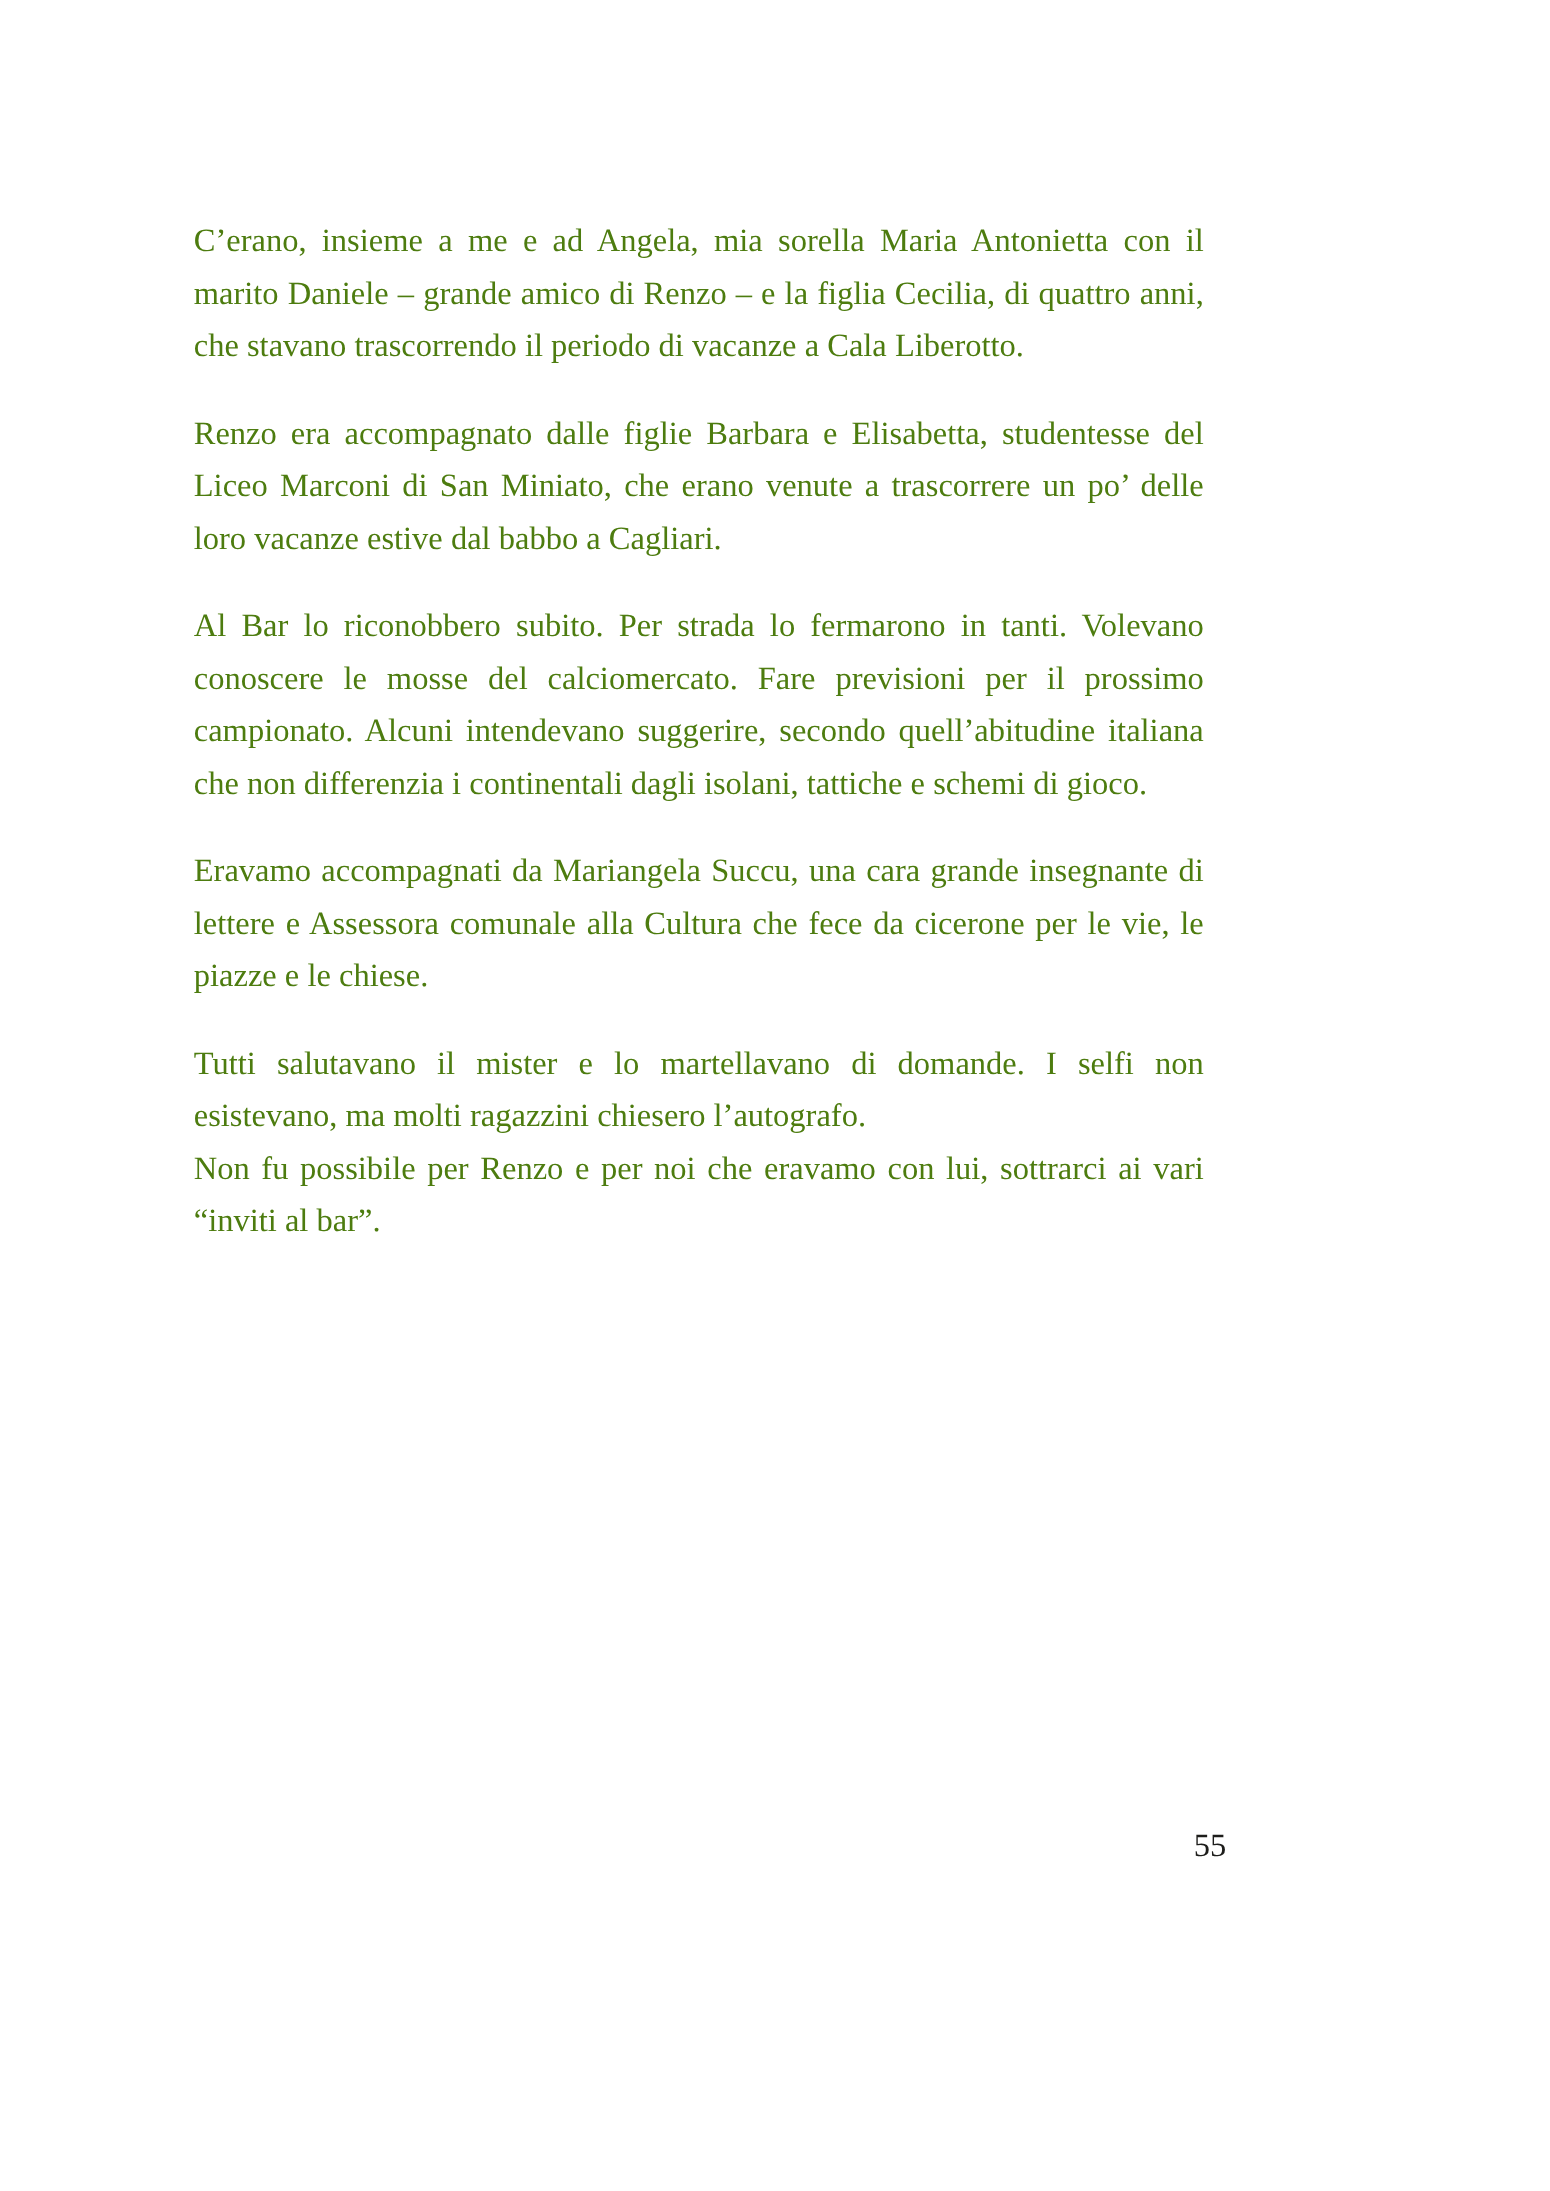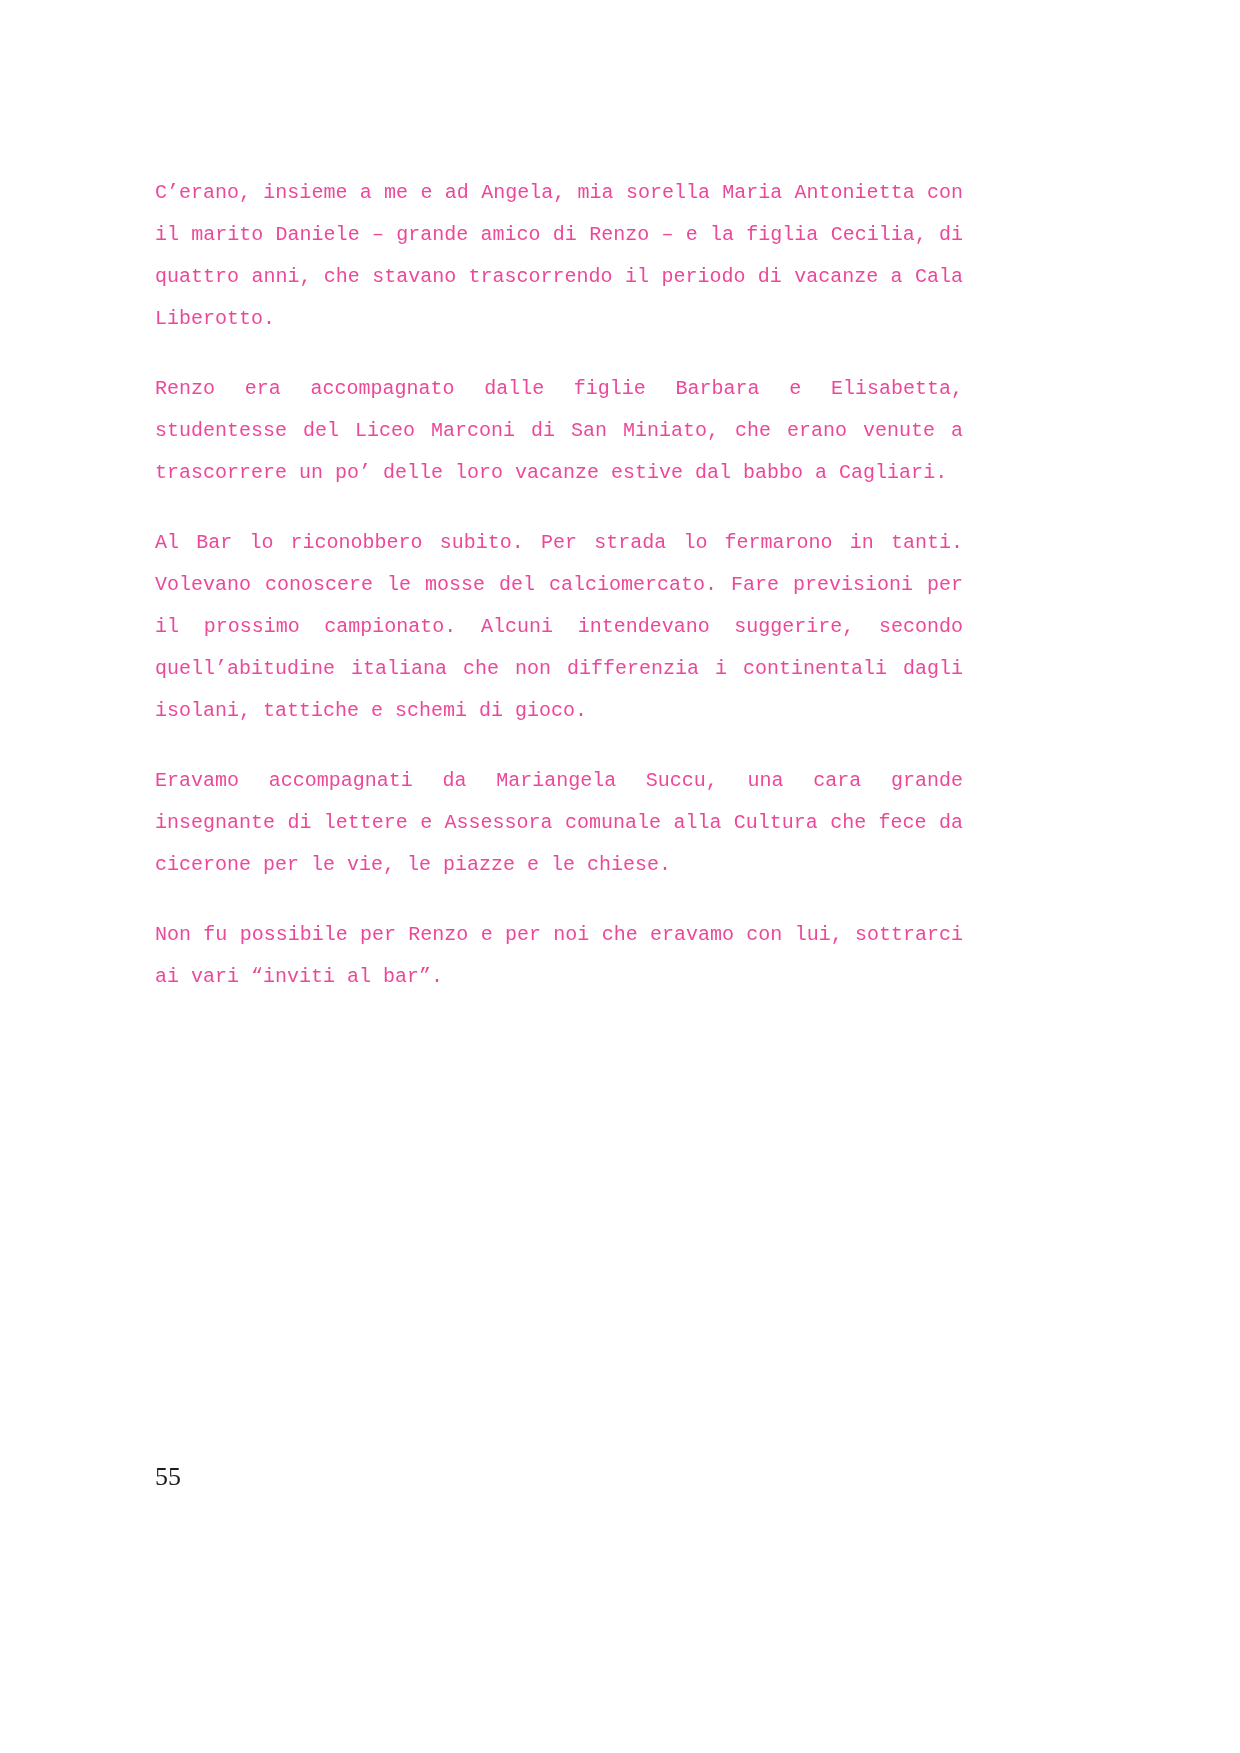--- a/index.html
+++ b/index.html
@@ -22,35 +22,35 @@
     width: 808px;
   }
   .block {
     margin: 0 0 28px 0;
   }
   .block:last-child {
     margin-bottom: 0;
   }
   .para {
     margin: 0;
-    font-family: Liberation Mono, monospace;
-    font-size: 20px;
+    font-family: Liberation Serif, serif;
+    font-size: 26px;
     line-height: 42px;
-    color: #ec4899;
+    color: #4d7c0f;
     text-align: justify;
     text-justify: inter-word;
     hyphens: auto;
     -webkit-hyphens: auto;
   }
   .page-footer {
     position: absolute;
-    left: 155px;
+    left: 173px;
     top: 1462px;
     width: 808px;
-    text-align: left;
+    text-align: right;
   }
   .page-number {
     font-family: "Liberation Serif", "DejaVu Serif", serif;
     font-size: 26px;
     color: #1d1d1b;
   }
 </style>
 </head>
 <body>
 
@@ -68,20 +68,21 @@
 
     <section class="block">
       <p class="para">Al Bar lo riconobbero subito. Per strada lo fermarono in tanti. Volevano conoscere le mosse del calciomercato. Fare previsioni per il prossimo campionato. Alcuni intendevano suggerire, secondo quell’abitudine italiana che non differenzia i continentali dagli isolani, tattiche e schemi di gioco.</p>
     </section>
 
     <section class="block">
       <p class="para">Eravamo accompagnati da Mariangela Succu, una cara grande insegnante di lettere e Assessora comunale alla Cultura che fece da cicerone per le vie, le piazze e le chiese.</p>
     </section>
 
     <section class="block">
+      <p class="para">Tutti salutavano il mister e lo martellavano di domande. I selfi non esistevano, ma molti ragazzini chiesero l’autografo.</p>
       <p class="para">Non fu possibile per Renzo e per noi che eravamo con lui, sottrarci ai vari “inviti al bar”.</p>
     </section>
 
   </main>
 
   <footer class="page-footer">
     <span class="page-number">55</span>
   </footer>
 </div>
 

